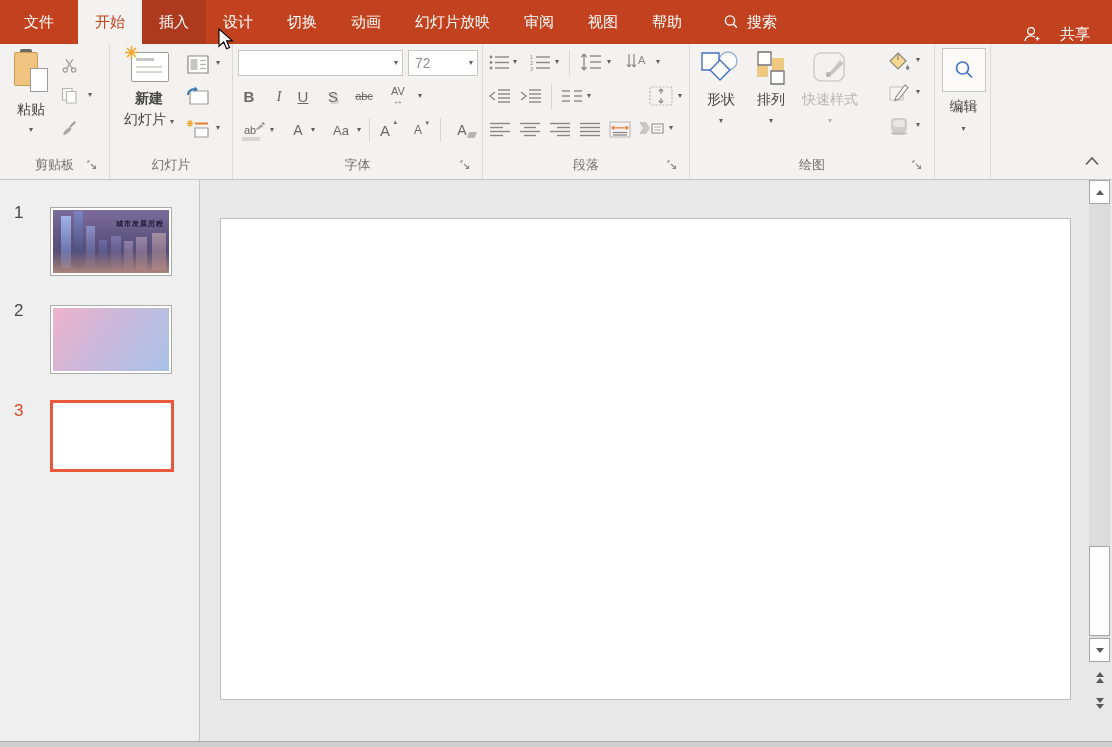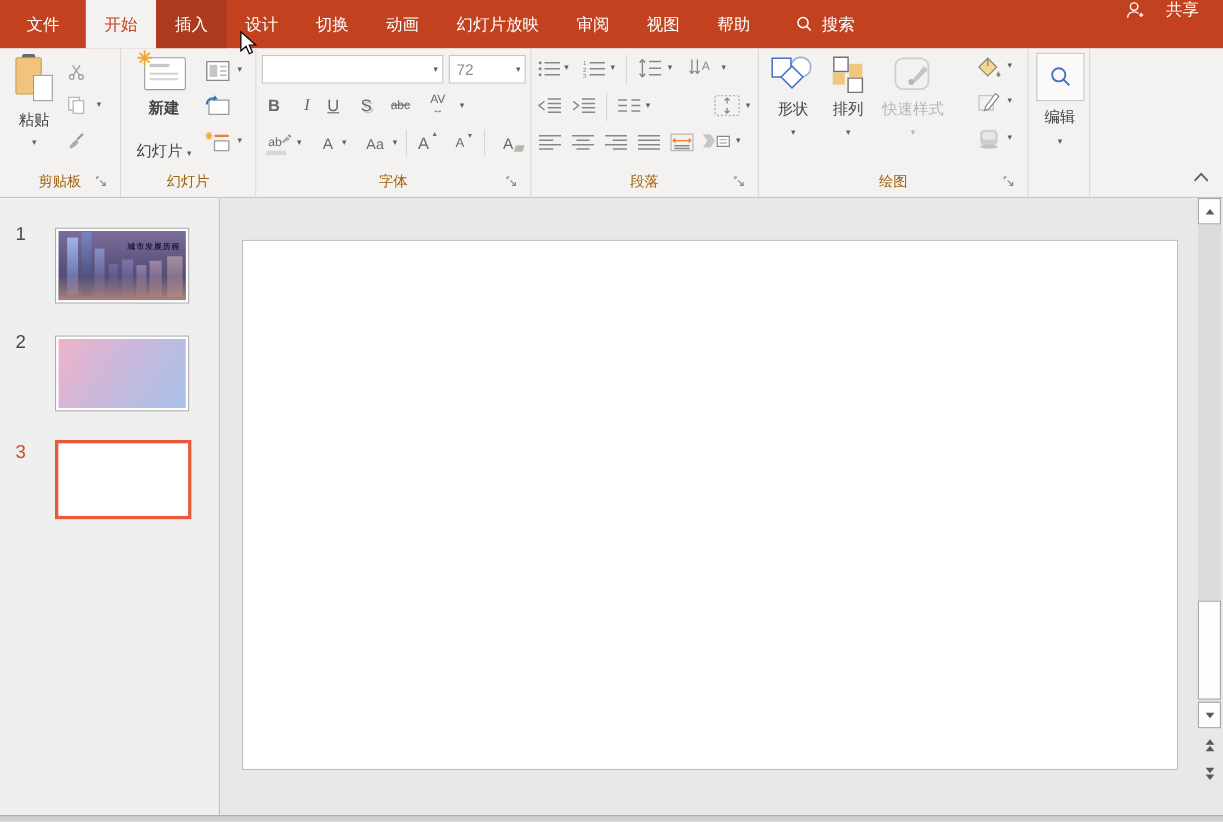--- a/index.html
+++ b/index.html
@@ -6,26 +6,26 @@
   html,body { width:1112px; height:747px; overflow:hidden; }
   body { font-family:"Liberation Sans",sans-serif; background:#E9E9E9; position:relative; }
 
   
   #titlebar { position:absolute; left:0; top:0; width:1112px; height:44px; background:#C2421F; display:flex; align-items:stretch; color:#fff; font-size:15px; }
   .tab { display:flex; align-items:center; padding:0 17px; white-space:nowrap; }
   .tab.file { padding:0 24px; }
   .tab.selected { background:#F3F2F1; color:#C2421F; }
   .tab.hovered { background:#AD3A1D; }
   .tb-search { display:flex; align-items:center; gap:8px; margin-left:24px; }
-  .tb-share { margin-left:auto; display:flex; align-items:flex-start; gap:19px; padding:0 22px; }
+  .tb-share { margin-left:auto; display:flex; align-items:flex-end; gap:19px; padding:0 22px; }
 
   
   #ribbon { position:absolute; top:44px; left:0; width:1112px; height:136px; background:#F3F2F1; border-bottom:1px solid #C8C6C4; color:#444; }
   .group { position:absolute; top:0; height:135px; border-right:1px solid #DCDAD8; }
-  .group-label { position:absolute; bottom:5px; left:0; right:0; text-align:center; font-size:13px; color:#a16207; }
+  .group-label { position:absolute; bottom:5px; left:0; right:0; text-align:center; font-size:13px; color:#737373; }
   .launcher { position:absolute; bottom:7px; right:10px; width:12px; height:12px; }
   .dd { font-size:8px; color:#605E5C; line-height:1; }
   .bigbtn { position:absolute; display:flex; flex-direction:column; align-items:center; font-size:14px; color:#444; }
   .mini { position:absolute; width:26px; height:24px; display:flex; align-items:center; justify-content:center; }
   .vsep { position:absolute; width:1px; background:#D8D6D4; }
   .disabledtxt { color:#B8B6B4 !important; }
 
   
   .clipboard-icon { position:relative; width:34px; height:42px; }
   .clipboard-icon .board { position:absolute; left:0; top:2px; width:24px; height:34px; background:#F0C47E; border:1px solid #C79F55; border-radius:2px; }
@@ -183,21 +183,21 @@
       <span class="newslide-icon">
         <span class="pg"></span>
           <span class="l1"></span>
           <span class="l2"></span>
           <span class="l3"></span>
         <svg class="ic" style="position:absolute;left:-3px;top:-3px;" width="15" height="15" viewBox="0 0 15 15">
             <path d="M7.5 1 V14 M1 7.5 H14 M3 3 L12 12 M12 3 L3 12" stroke="#F0A830" stroke-width="1.6"></path>
           </svg>
       </span>
       <span style="margin-top:6px;font-weight:bold;">新建</span>
-      <span style="margin-top:21px;white-space:nowrap;"><span>幻灯片</span> <span class="dd">▾</span></span>
+      <span style="margin-top:3px;white-space:nowrap;"><span>幻灯片</span> <span class="dd">▾</span></span>
     </div>
     <div class="mini" style="left:73px;top:8px;width:30px;">
       <span>
         <svg class="ic" width="22" height="19" viewBox="0 0 22 19">
             <rect x="1" y="1" width="20" height="17" fill="#fff" stroke="#8A8886" stroke-width="1.2"></rect>
             <rect x="3.5" y="4" width="7" height="11" fill="#C8C6C4"></rect>
             <line x1="13" y1="5.5" x2="19" y2="5.5" stroke="#B9B6B4" stroke-width="1.4"></line>
             <line x1="13" y1="9.5" x2="19" y2="9.5" stroke="#B9B6B4" stroke-width="1.4"></line>
             <line x1="13" y1="13.5" x2="19" y2="13.5" stroke="#B9B6B4" stroke-width="1.4"></line>
           </svg>

